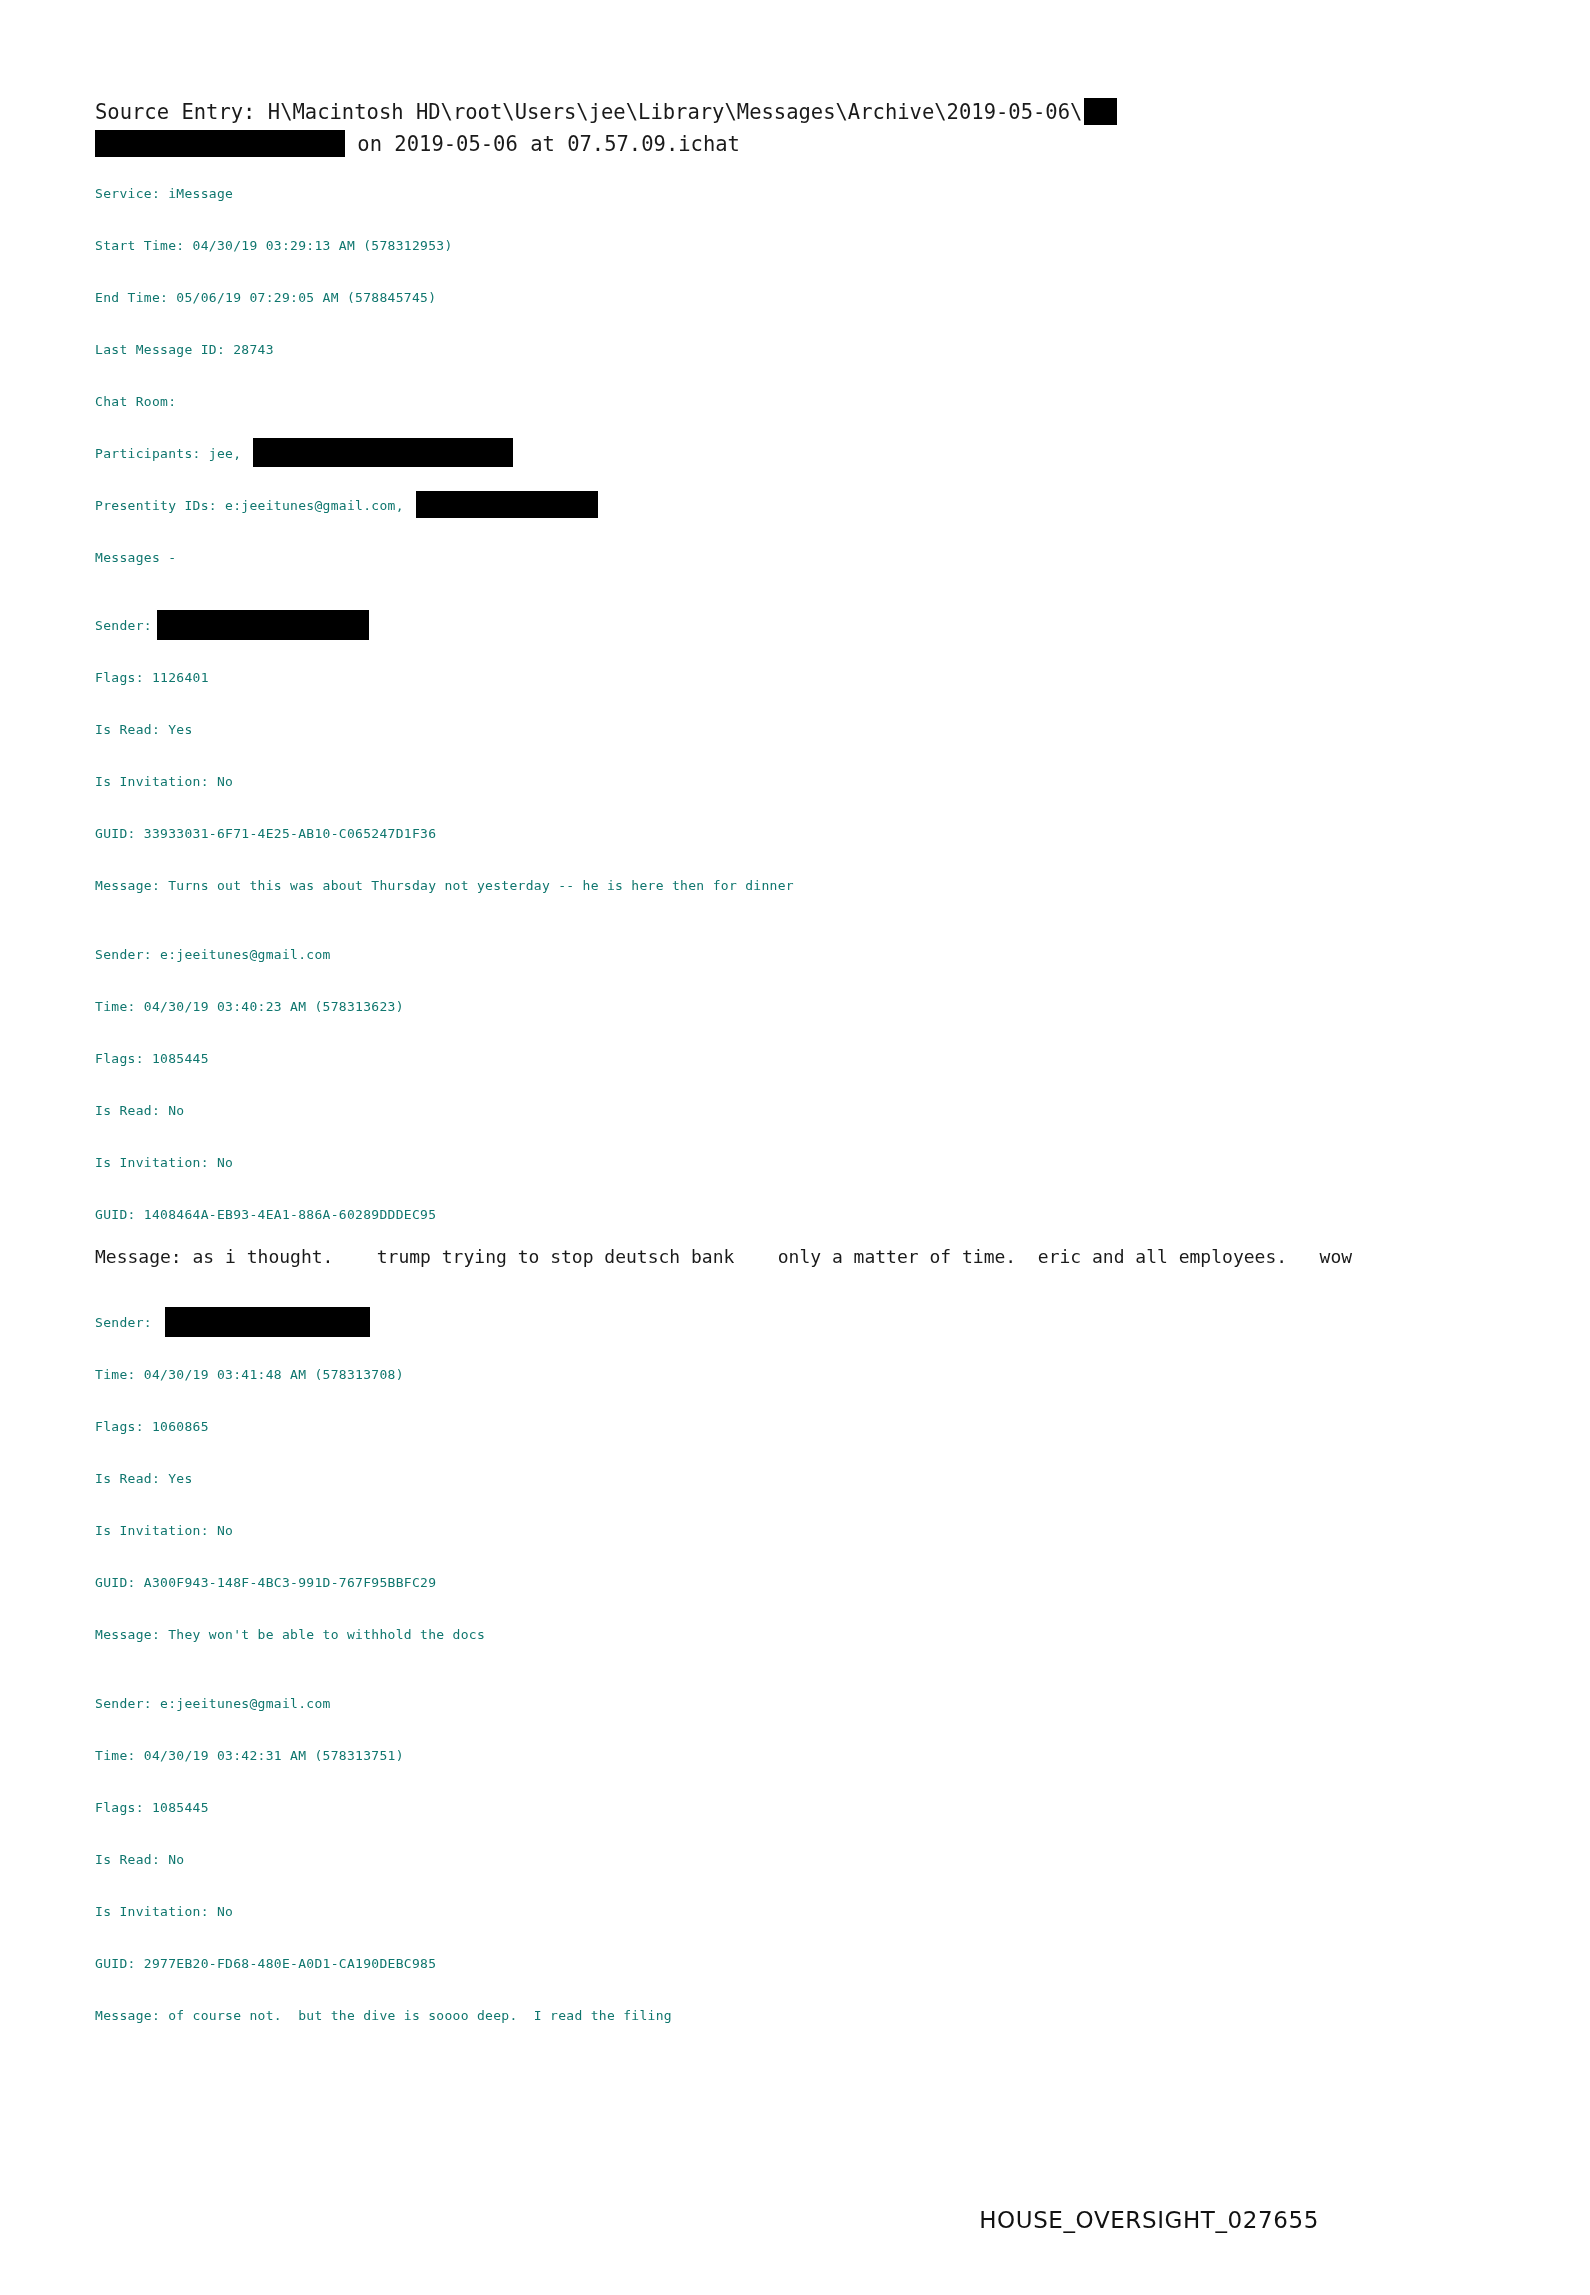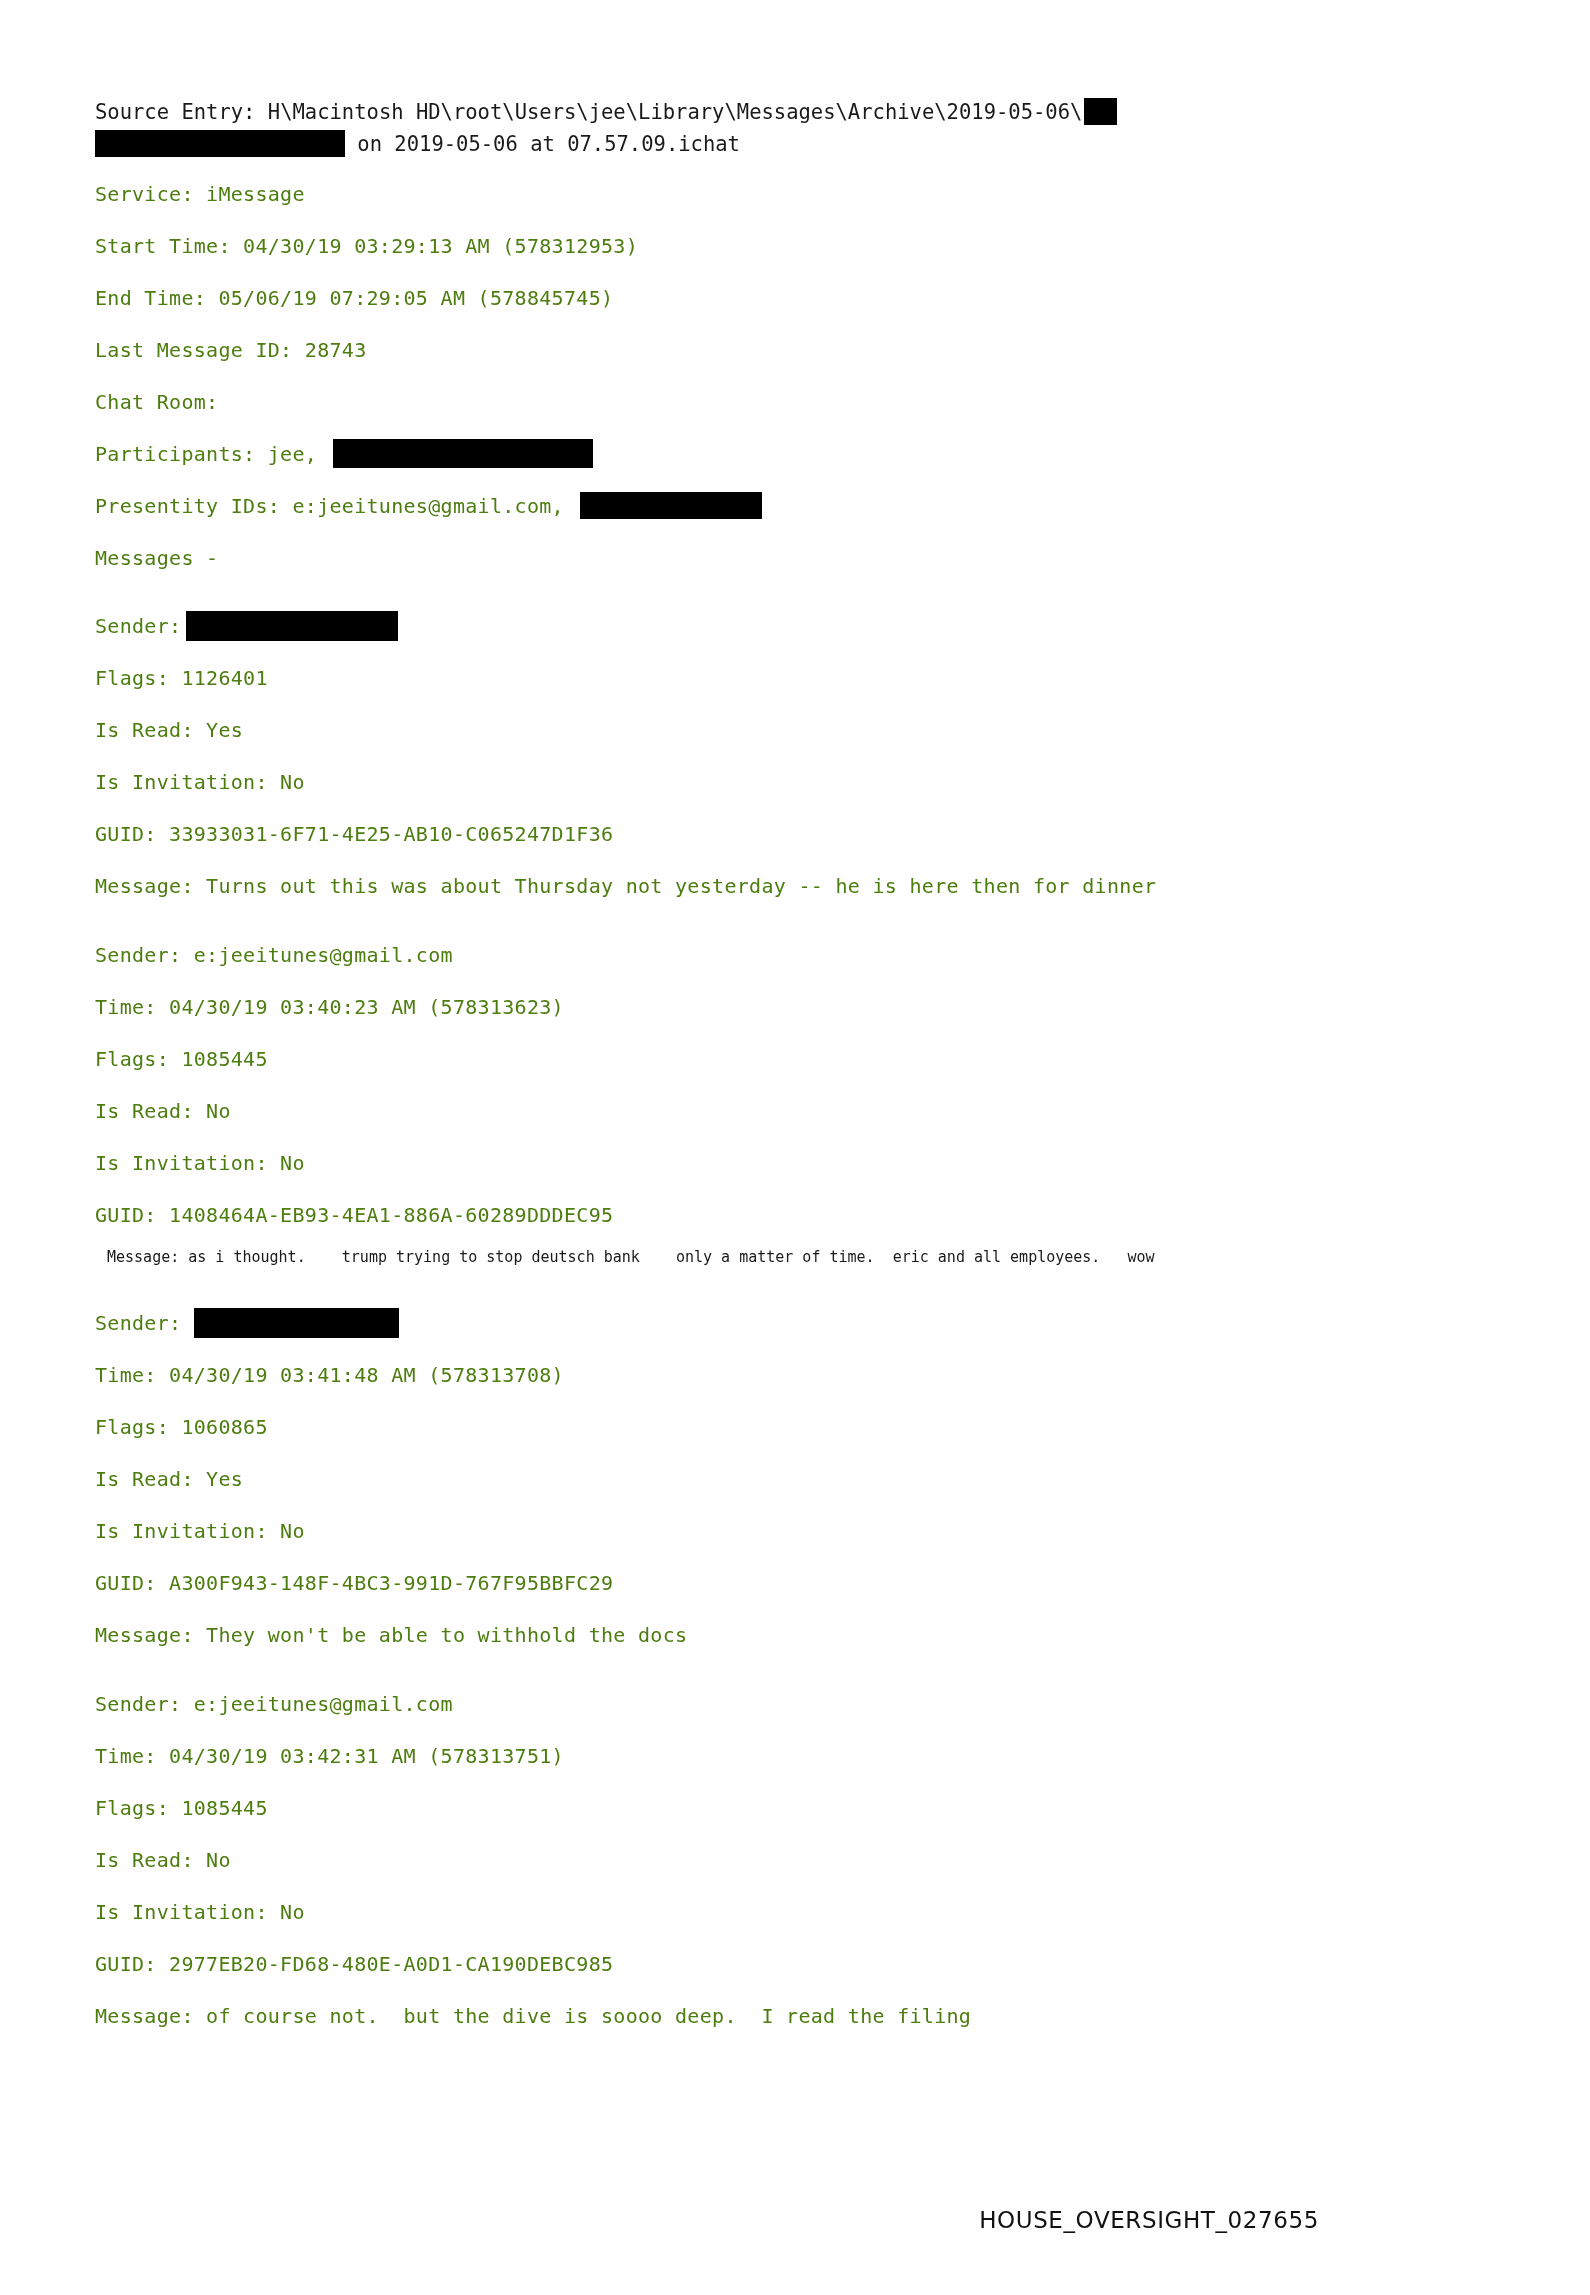--- a/index.html
+++ b/index.html
@@ -18,25 +18,25 @@
     background: #ffffff;
     box-sizing: border-box;
   }
   .content {
     position: absolute;
     left: 95px;
     top: 96px;
     width: 1399px;
   }
   .line {
-    font-size: 20px;
+    font-size: 13px;
     line-height: 52px;
     letter-spacing: 0.3px;
     white-space: pre-wrap;
-    color: #4d7c0f;
+    color: #0f766e;
   }
   .blockgap {
     height: 16.7px;
   }
   .smallgap {
     height: 7.7px;
   }
   .redact {
     display: inline-block;
     background: #000000;
@@ -58,24 +58,23 @@
     font-size: 23px;
     letter-spacing: 0.6px;
     color: #111111;
   }
   .srcline {
     font-size: 20.5px;
     line-height: 32px;
     white-space: pre-wrap;
   }
   .msgwrap {
-    font-size: 15px;
+    font-size: 18px;
     line-height: 32px;
     white-space: pre-wrap;
-    margin-left: 12px;
   }
 </style>
 </head>
 <body>
 
 <div class="page">
   <div class="content">
 
     <div class="srcline"><span>Source Entry: </span><span>H\Macintosh HD\root\Users\jee\Library\Messages\Archive\2019-05-06\</span><span class="redact r-src"></span><br><span class="redact r-src2"></span><span> on 2019-05-06 at 07.57.09.ichat</span></div>
 

